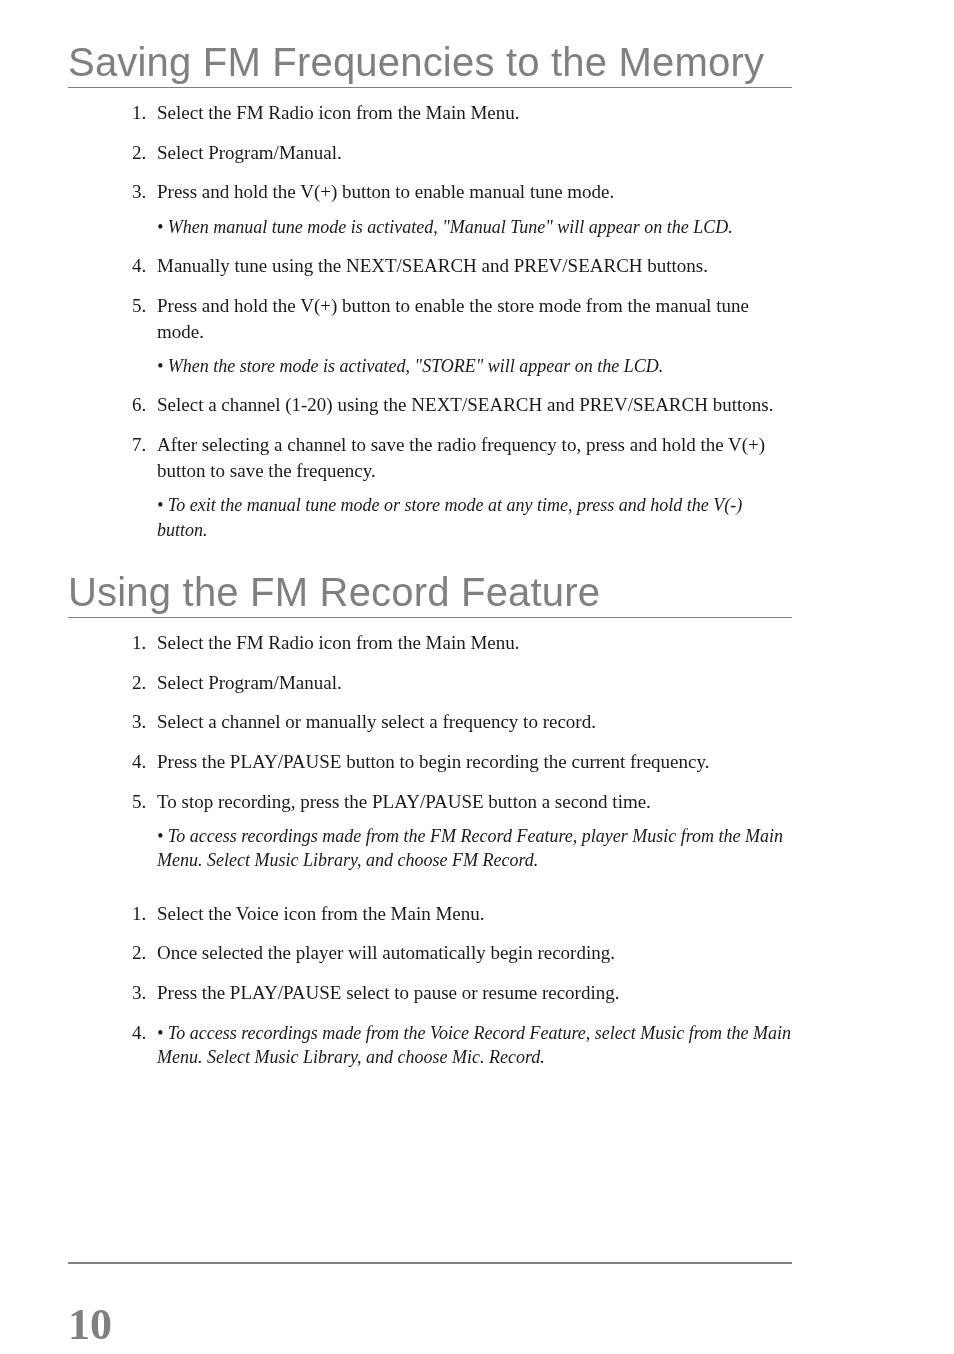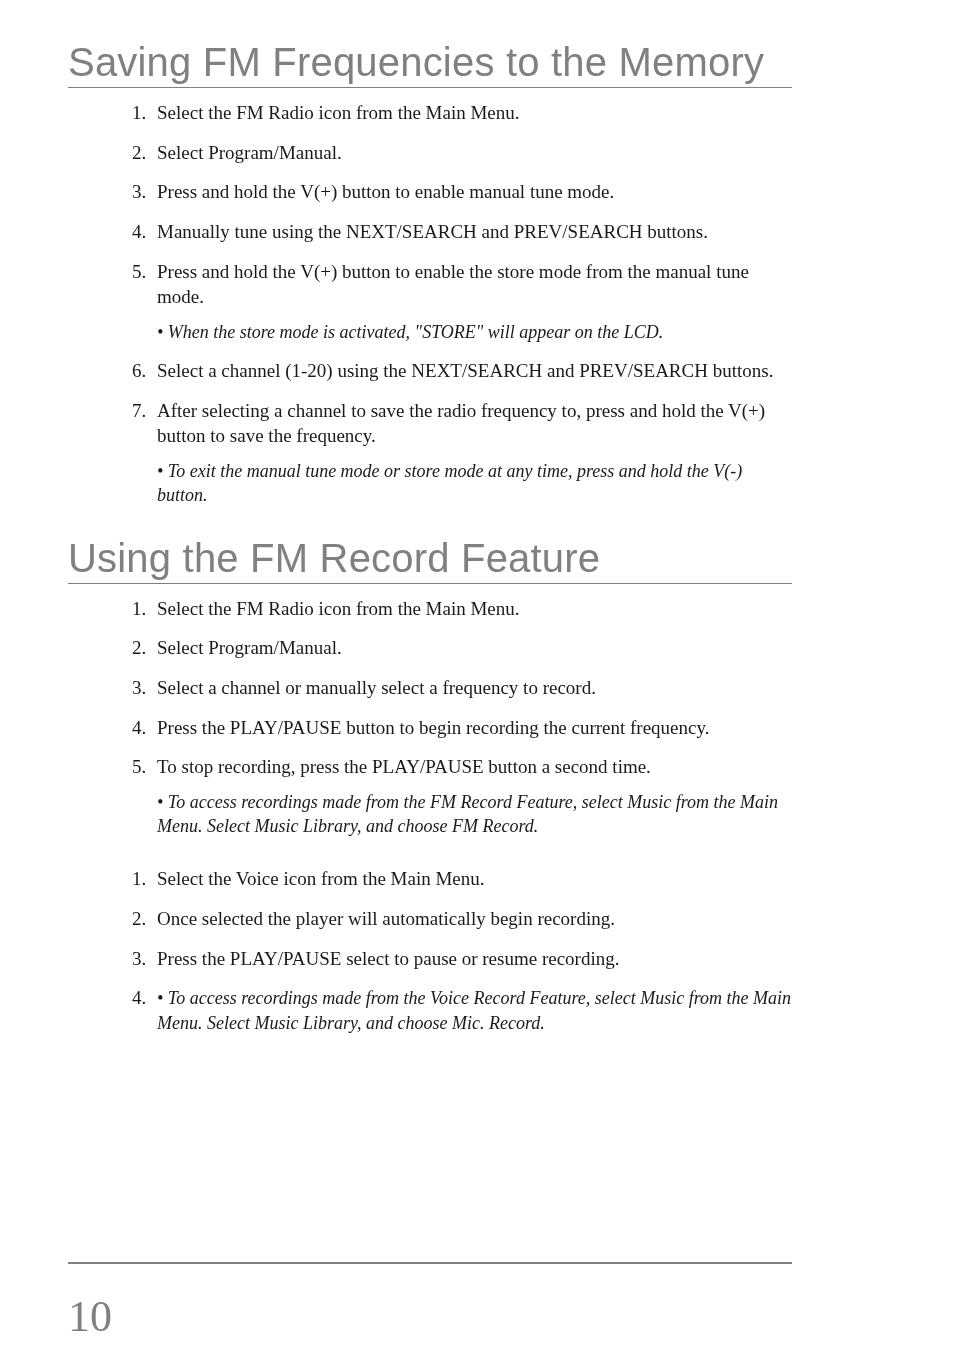--- a/index.html
+++ b/index.html
@@ -52,43 +52,44 @@
     position: absolute;
     left: 68px;
     right: 68px;
     bottom: 90px;
     border-top: 2px solid #808080;
     height: 0;
   }
   .page-number {
     position: absolute;
     left: 68px;
-    bottom: 12px;
+    bottom: 4px;
     font-family: "Times New Roman", Times, serif;
     font-size: 44px;
     color: #808080;
-    font-weight: 400;
+    font-weight: 700;
   }
 </style>
 </head>
 <body>
 
 <div class="page">
 
   <div class="section">
     <h1 class="section-title">Saving FM Frequencies to the Memory</h1>
     <ol class="steps">
       <li>
         <span>Select the FM Radio icon from the Main Menu.</span>
       </li>
       <li>
         <span>Select Program/Manual.</span>
       </li>
       <li>
         <span>Press and hold the V(+) button to enable manual tune mode.</span>
+        <div class="note">• When manual tune mode is activated, "Manual Tune" will appear on the LCD.</div>
       </li>
       <li>
         <span>Manually tune using the NEXT/SEARCH and PREV/SEARCH buttons.</span>
       </li>
       <li>
         <span>Press and hold the V(+) button to enable the store mode from the manual tune mode.</span>
         <div class="note">• When the store mode is activated, "STORE" will appear on the LCD.</div>
       </li>
       <li>
         <span>Select a channel (1-20) using the NEXT/SEARCH and PREV/SEARCH buttons.</span>
@@ -110,21 +111,21 @@
         <span>Select Program/Manual.</span>
       </li>
       <li>
         <span>Select a channel or manually select a frequency to record.</span>
       </li>
       <li>
         <span>Press the PLAY/PAUSE button to begin recording the current frequency.</span>
       </li>
       <li>
         <span>To stop recording, press the PLAY/PAUSE button a second time.</span>
-        <div class="note">• To access recordings made from the FM Record Feature, select Music from the Main Menu.  Select Music Library, and choose FM Record.</div>
+        <div class="note">• To access recordings made from the FM Record Feature, player Music from the Main Menu.  Select Music Library, and choose FM Record.</div>
       </li>
     </ol>
   </div>
 
   <div class="section">
     <ol class="steps">
       <li>
         <span>Select the Voice icon from the Main Menu.</span>
       </li>
       <li>

